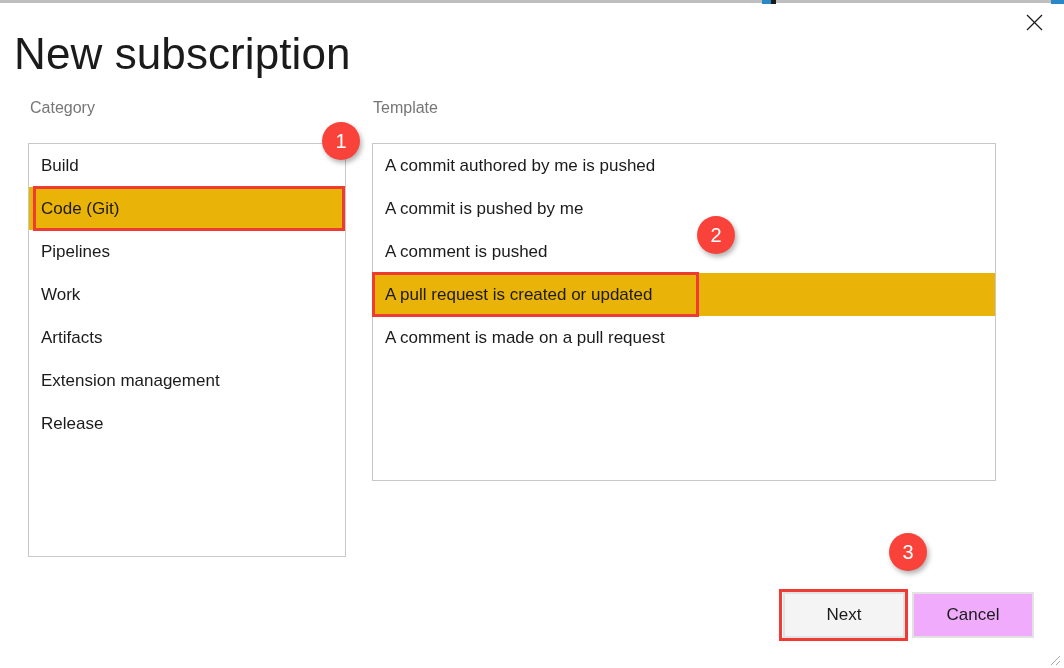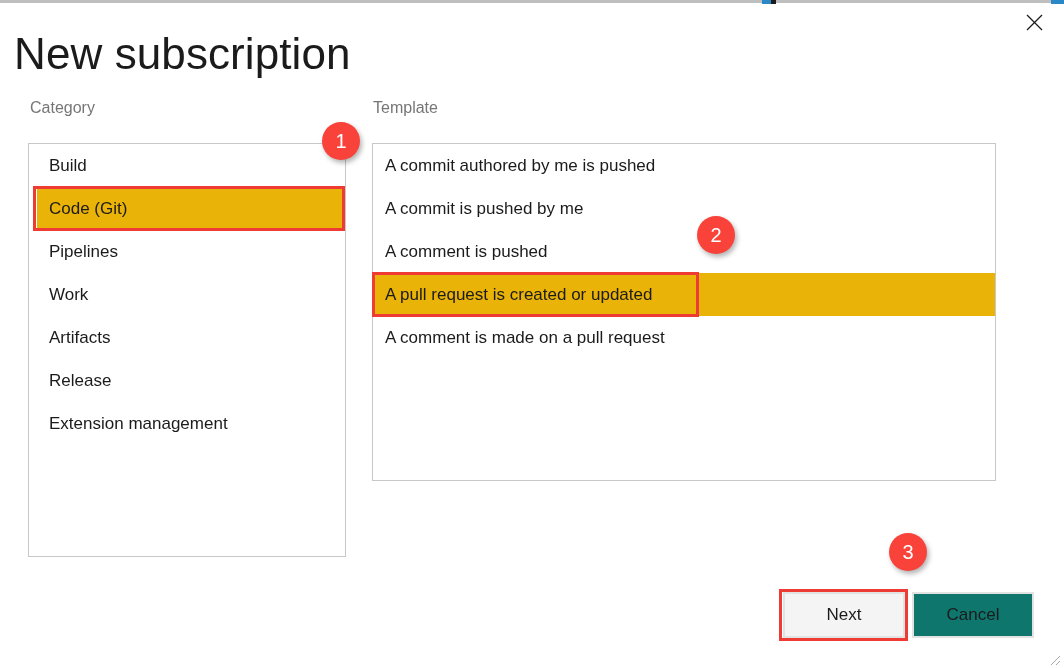--- a/index.html
+++ b/index.html
@@ -80,21 +80,21 @@
   
   .list-panel {
     position: absolute;
     background: #ffffff;
     border: 1px solid #c8c8c8;
     box-sizing: border-box;
     overflow: hidden;
   }
   .panel-category {
     left: 28px; top: 143px;
-    width: 318px; height: 414px; padding-left: 8px;
+    width: 318px; height: 414px;
   }
   .panel-template {
     left: 372px; top: 143px;
     width: 624px; height: 338px;
   }
 
   .list {
     list-style: none;
     margin: 0;
     padding: 0;
@@ -130,21 +130,21 @@
   }
   .btn-next {
     left: 783px; top: 592px;
     width: 122px;
     background: #f4f4f4;
     border-color: #e2e2e2;
   }
   .btn-cancel {
     left: 912px; top: 592px;
     width: 122px;
-    background: #0f766e;
+    background: #f0abfc;
     border-color: #e2e2e2;
   }
 
   
   .anno-box {
     position: absolute;
     border: 3px solid #ee3b33;
     box-sizing: border-box;
     pointer-events: none;
   }
@@ -206,22 +206,22 @@
 <div class="dialog-title">New subscription</div>
 
 <div class="field-label label-category">Category</div>
 <div class="list-panel panel-category">
   <ul class="list" id="category-list">
       <li class="list-item"><span>Build</span></li>
       <li class="list-item selected"><span>Code (Git)</span></li>
       <li class="list-item"><span>Pipelines</span></li>
       <li class="list-item"><span>Work</span></li>
       <li class="list-item"><span>Artifacts</span></li>
+      <li class="list-item"><span>Extension management</span></li>
       <li class="list-item"><span>Release</span></li>
-      <li class="list-item"><span>Extension management</span></li>
     </ul>
 </div>
 
 <div class="field-label label-template">Template</div>
 <div class="list-panel panel-template">
   <ul class="list" id="template-list">
       <li class="list-item"><span>A commit authored by me is pushed</span></li>
       <li class="list-item"><span>A commit is pushed by me</span></li>
       <li class="list-item"><span>A comment is pushed</span></li>
       <li class="list-item selected"><span>A pull request is created or updated</span></li>

